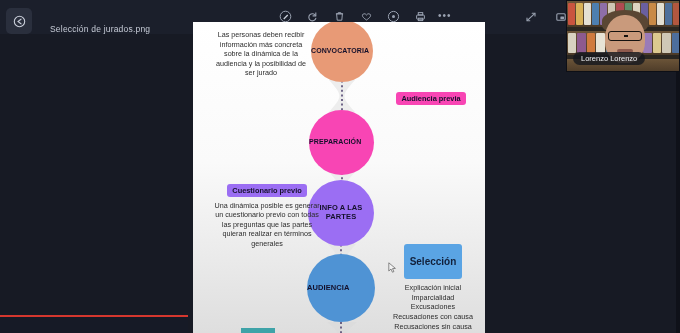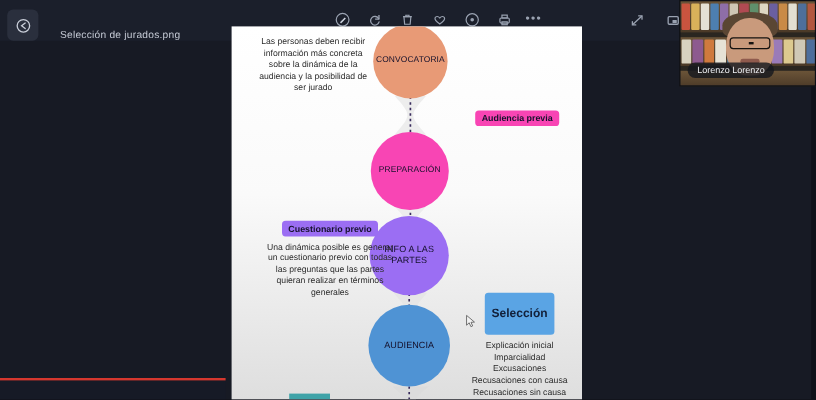--- a/index.html
+++ b/index.html
@@ -109,37 +109,37 @@
     width: 292px; height: 311px;
     background: linear-gradient(#ffffff 0%, #fafafa 45%, #dedede 100%);
     overflow: hidden;
   }
 
   .chain { position: absolute; left: 0; top: 0; width: 292px; height: 311px; }
 
   .node {
     position: absolute;
     border-radius: 50%;
-    display: flex; align-items: center; justify-content: center;
+    display: flex; align-items: center; justify-content: flex-start;
     text-align: center;
     color: #14102b;
-    font-weight: normal;
+    font-weight: bold;
     letter-spacing: .1px;
     line-height: 1.15;
   }
   .node-convocatoria { left: 118px; top: -2px;  width: 62px; height: 62px; background: #e89a76; font-size: 7px; }
   .node-preparacion  { left: 116px; top: 88px;  width: 65px; height: 65px; background: #f845b4; font-size: 7px; }
   .node-info         { left: 115px; top: 158px; width: 66px; height: 66px; background: #9b6ef3; font-size: 7.5px; }
   .node-audiencia    { left: 114px; top: 232px; width: 68px; height: 68px; background: #4f93d4; font-size: 7.5px; }
 
   .txt-block { position: absolute; color: #2c2c2c; text-align: center; line-height: 1.32; }
 
   .tb-1 { left: 18px;  top: 8px;   width: 100px; font-size: 7.2px; }
   .tb-2 { left: 188px; top: 70px;  width: 100px; font-size: 7.2px; }
-  .tb-3 { left: 28px;  top: 162px; width: 108px; font-size: 7.2px; }
+  .tb-3 { left: 20px;  top: 162px; width: 108px; font-size: 7.2px; }
   .tb-4 { left: 192px; top: 222px; width: 96px;  font-size: 7.2px; }
 
   .badge {
     display: inline-block;
     font-weight: bold;
     border-radius: 3px;
     padding: 1.5px 5px;
     margin-bottom: 4px;
     font-size: 7.4px;
     color: #16122c;

